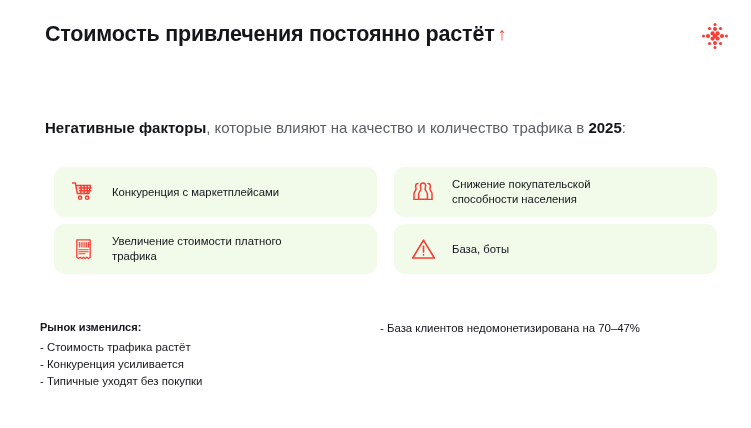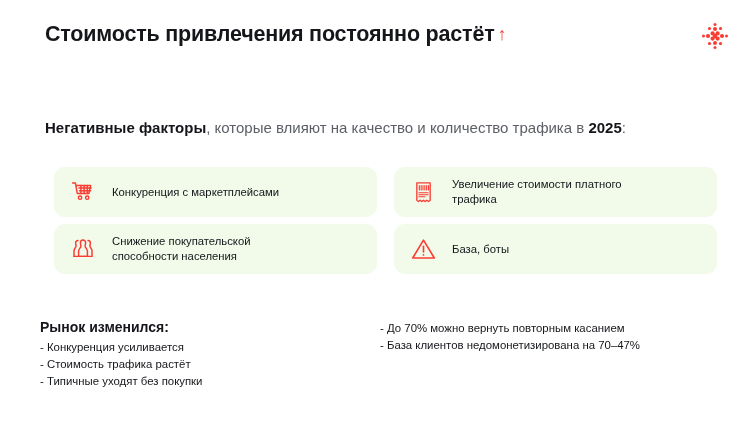--- a/index.html
+++ b/index.html
@@ -115,21 +115,21 @@
   
   .bottom {
     position: absolute;
     left: 40px;
     top: 320px;
     width: 670px;
     display: grid;
     grid-template-columns: 340px 330px;
   }
   .bottom-col-head {
-    font-size: 14px;
+    font-size: 11px;
     font-weight: bold;
     color: #14161a;
     margin-bottom: 4px;
     line-height: 15px;
   }
   .bottom-item {
     font-size: 11.4px;
     line-height: 17px;
     color: #14161a;
     white-space: nowrap;
@@ -184,65 +184,64 @@
           <path d="M12.6 7.6v9.1M16.3 7.6v9.1M20 7.6v9.1"></path>
           <circle cx="11.6" cy="21.6" r="1.9"></circle>
           <circle cx="19.8" cy="21.6" r="1.9"></circle>
         </svg>
       </span>
       <span class="card-label">Конкуренция с маркетплейсами</span>
     </div>
 
     <div class="card">
       <span class="card-icon">
-        <svg viewBox="0 0 30 30" width="25" height="25" fill="none" stroke="#fa3c32" stroke-width="1.6" stroke-linecap="round" stroke-linejoin="round">
-          <path d="M7 3.5h16v20.8l-2 1.6-2-1.6-2 1.6-2-1.6-2 1.6-2-1.6-2 1.6-2-1.6Z"></path>
-          <path d="M10 6.6v5.4M12.2 6.6v5.4M14.4 6.6v5.4M16.6 6.6v5.4M18.8 6.6v5.4M21 6.6v5.4" stroke-width="1.3"></path>
-          <path d="M9.4 15.2h11.2M9.4 17.6h11.2M9.4 20h7.4" stroke-width="1.3"></path>
-        </svg>
-      </span>
-      <span class="card-label">Увеличение стоимости платного
-трафика</span>
-    </div>
-
-    <div class="card">
-      <span class="card-icon">
         <svg viewBox="0 0 30 30" width="26" height="26" fill="none" stroke="#fa3c32" stroke-width="1.7" stroke-linecap="round" stroke-linejoin="round">
           <path d="M9.2 5.2c-1.7 0-2.7 1.3-2.7 3 0 1.3.5 2.3.5 3.3 0 1.9-2.4 2.9-2.4 5.6v6.4"></path>
           <path d="M15 4.6c-1.9 0-3 1.4-3 3.3 0 1.4.6 2.5.6 3.6 0 2.1-2.7 3.2-2.7 6.2v5.8h10.2v-5.8c0-3-2.7-4.1-2.7-6.2 0-1.1.6-2.2.6-3.6 0-1.9-1.1-3.3-3-3.3Z"></path>
           <path d="M20.8 5.2c1.7 0 2.7 1.3 2.7 3 0 1.3-.5 2.3-.5 3.3 0 1.9 2.4 2.9 2.4 5.6v6.4"></path>
           <path d="M4.6 23.5h20.8"></path>
         </svg>
       </span>
       <span class="card-label">Снижение покупательской
 способности населения</span>
     </div>
 
     <div class="card">
       <span class="card-icon">
+        <svg viewBox="0 0 30 30" width="25" height="25" fill="none" stroke="#fa3c32" stroke-width="1.6" stroke-linecap="round" stroke-linejoin="round">
+          <path d="M7 3.5h16v20.8l-2 1.6-2-1.6-2 1.6-2-1.6-2 1.6-2-1.6-2 1.6-2-1.6Z"></path>
+          <path d="M10 6.6v5.4M12.2 6.6v5.4M14.4 6.6v5.4M16.6 6.6v5.4M18.8 6.6v5.4M21 6.6v5.4" stroke-width="1.3"></path>
+          <path d="M9.4 15.2h11.2M9.4 17.6h11.2M9.4 20h7.4" stroke-width="1.3"></path>
+        </svg>
+      </span>
+      <span class="card-label">Увеличение стоимости платного
+трафика</span>
+    </div>
+
+    <div class="card">
+      <span class="card-icon">
         <svg viewBox="0 0 30 30" width="27" height="27" fill="none" stroke="#fa3c32" stroke-width="1.8" stroke-linecap="round" stroke-linejoin="round">
           <path d="M15 4.6 27 24.4H3Z"></path>
           <path d="M15 11.4v6.4"></path>
           <circle cx="15" cy="21" r="0.95" fill="#fa3c32" stroke="none"></circle>
         </svg>
       </span>
       <span class="card-label">База, боты</span>
     </div>
 
   </div>
 
   <div class="bottom">
 
     <div>
       <div class="bottom-col-head">Рынок изменился:</div>
+      <div class="bottom-item">- Стоимость трафика растёт</div>
       <div class="bottom-item">- Конкуренция усиливается</div>
-      <div class="bottom-item">- Стоимость трафика растёт</div>
       <div class="bottom-item">- Типичные уходят без покупки</div>
     </div>
 
     <div>
-      <div class="bottom-item">- До 70% можно вернуть повторным касанием</div>
       <div class="bottom-item">- База клиентов недомонетизирована на 70–47%</div>
     </div>
 
   </div>
 
 </div>
 
 </body></html>

